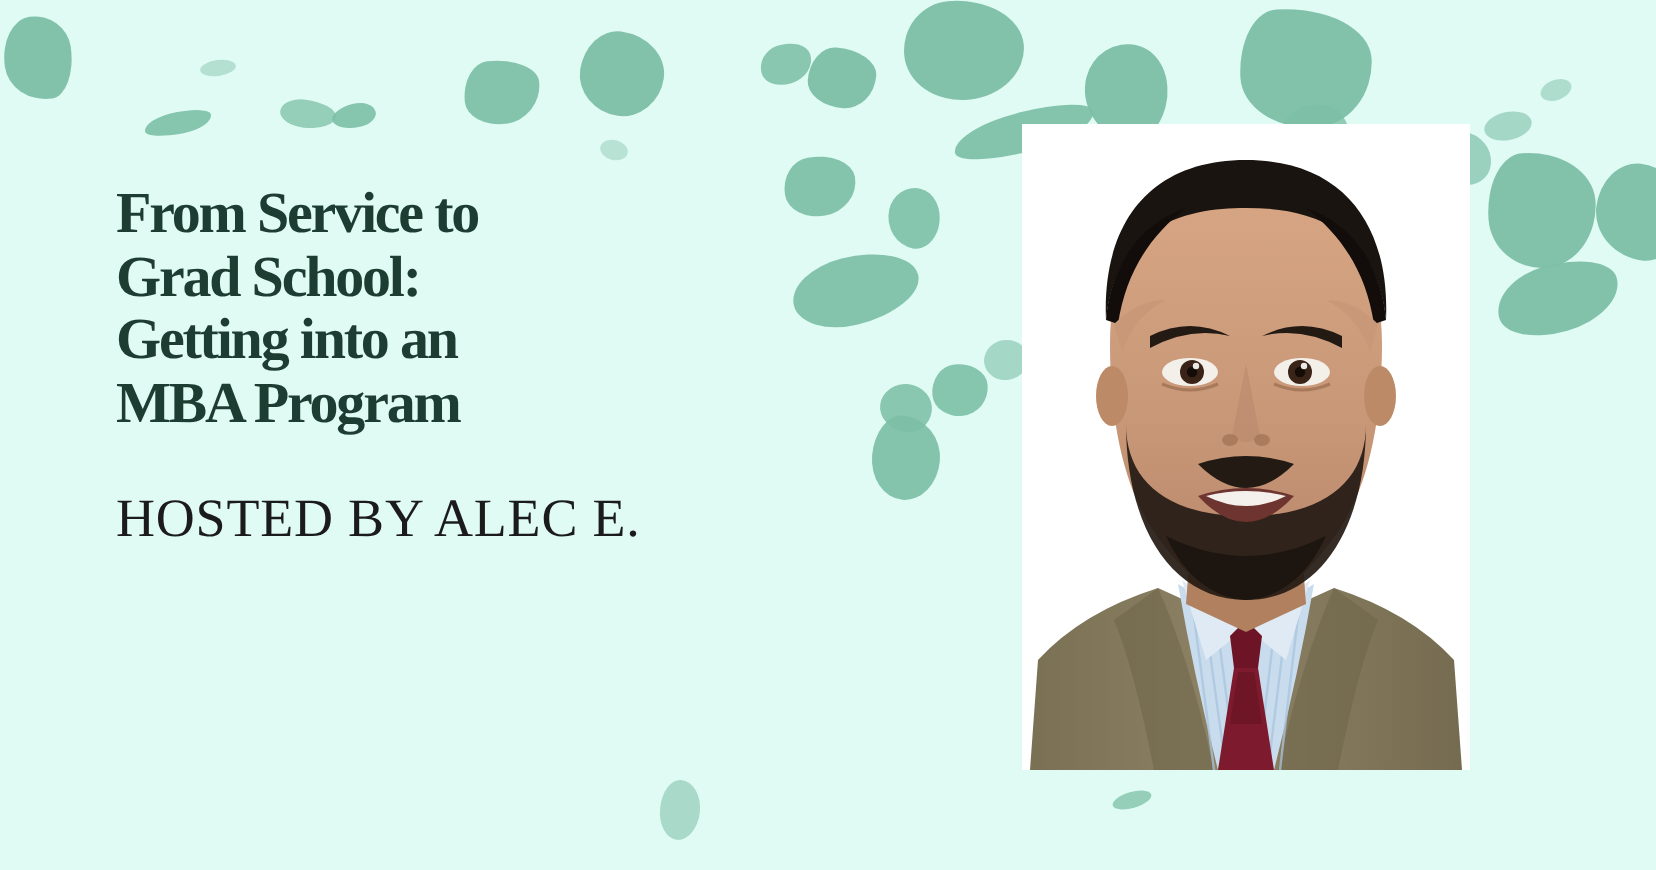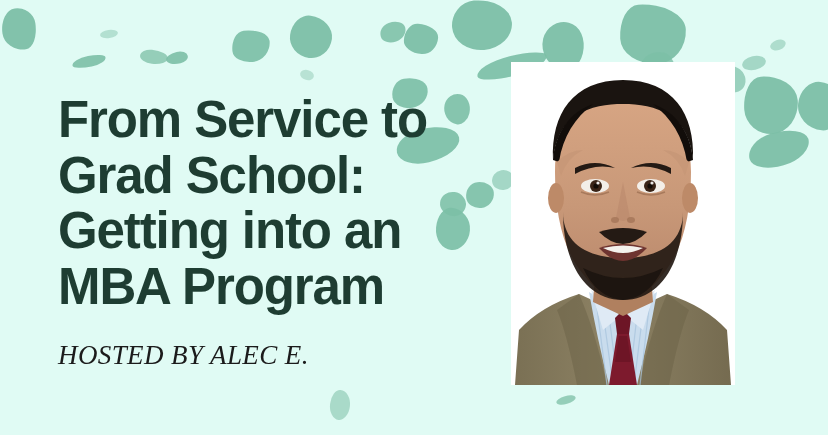--- a/index.html
+++ b/index.html
@@ -35,33 +35,32 @@
   #text-block {
     position: absolute;
     left: 58px;
     top: 92px;
     width: 420px;
     z-index: 4;
   }
 
   #event-title {
     margin: 0;
-    font-family: Liberation Sans, sans-serif;
+    font-family: Liberation Serif, serif;
     font-weight: bold;
-    font-size: 51px;
+    font-size: 29px;
     line-height: 1.09;
     letter-spacing: -1.1px;
     color: #1e3d32;
     white-space: pre-line;
   }
 
   #event-host {
     margin: 26px 0 0 0;
     font-family: "Liberation Serif", serif;
-    font-style: italic;
     font-weight: normal;
     font-size: 27px;
     letter-spacing: 0.4px;
     color: #1b1b1b;
   }
 
   
   #speaker-photo {
     position: absolute;
     left: 511px;

